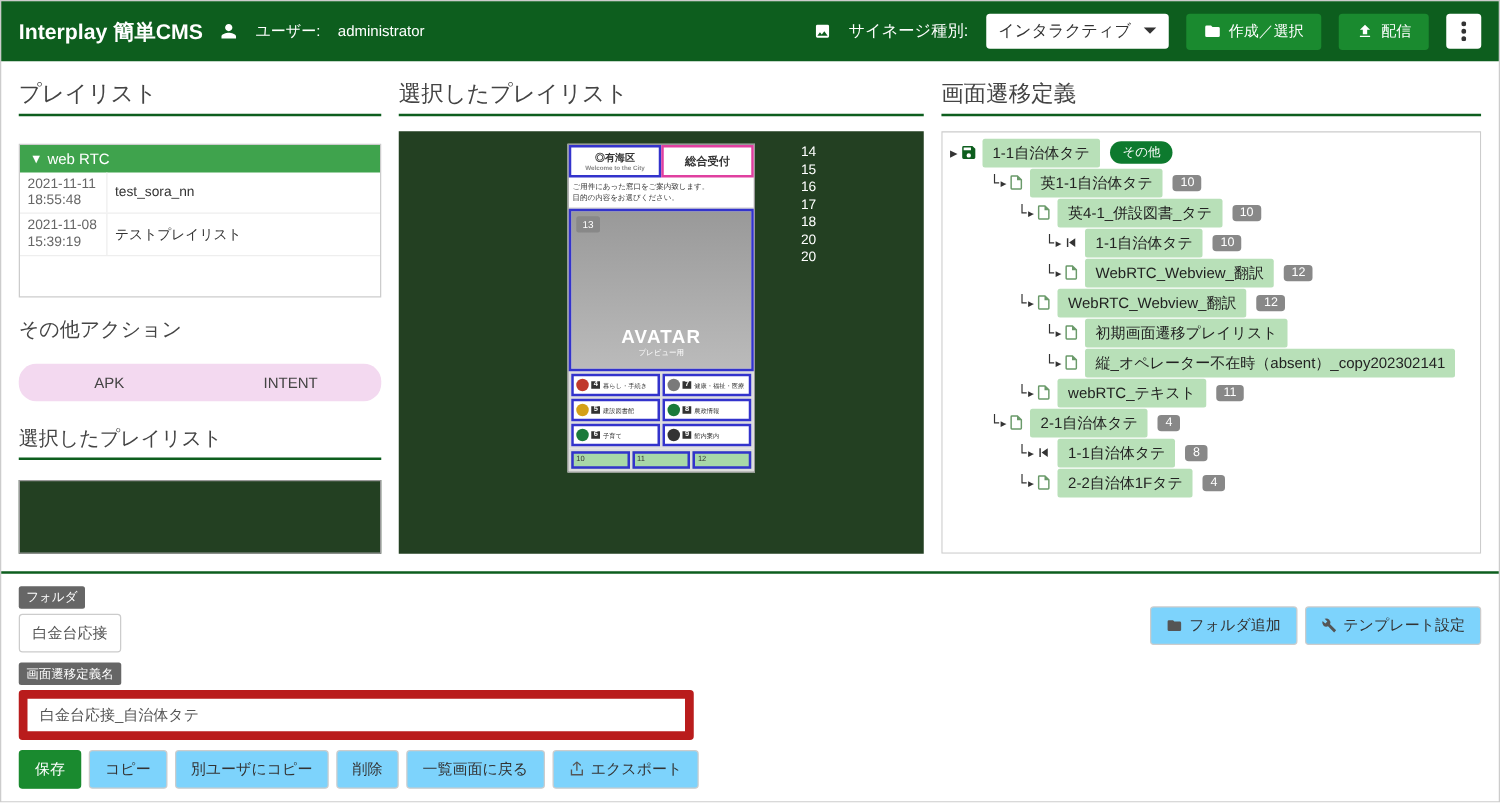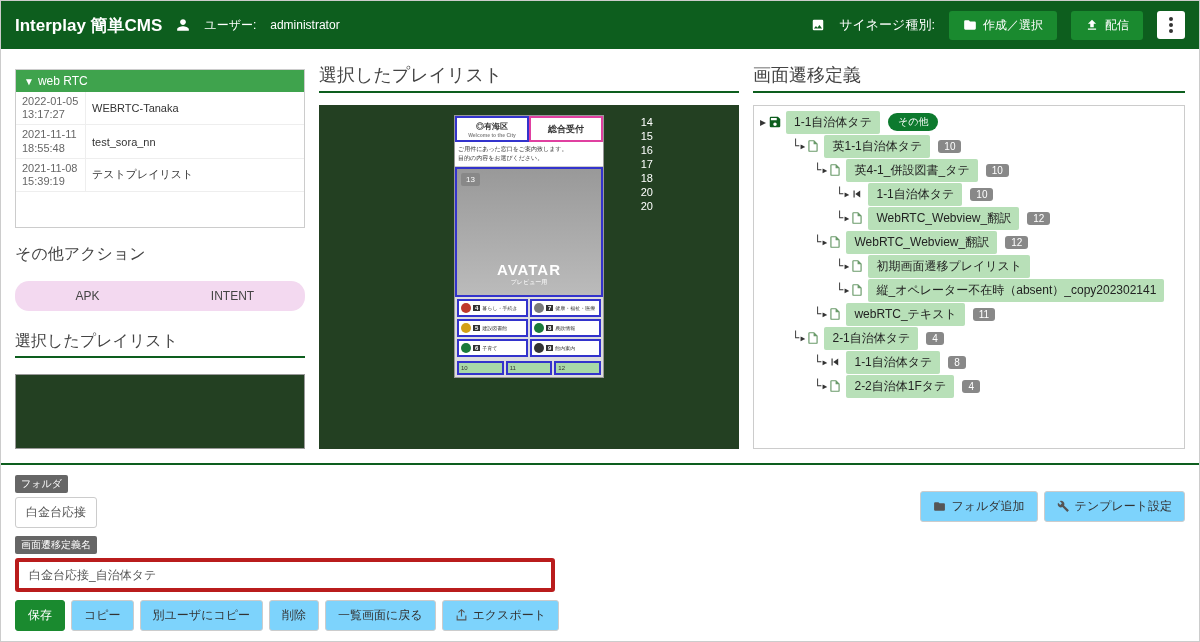--- a/index.html
+++ b/index.html
@@ -68,21 +68,21 @@
 .tree-badge{background:#888;color:#fff;font-size:10px;padding:1px 6px;border-radius:3px;margin-left:8px}
 .tree-badge.green{background:#0d7a2e;border-radius:10px;padding:2px 10px}
 .arrow{width:10px;text-align:center;color:#333}
 .save-ic{fill:#0d5e1e}
 .doc-ic{fill:#6a9a6a}
 .rew-ic{fill:#333}
 .bottom{border-top:2px solid #0d5e1e;padding:10px 14px;display:flex;flex-direction:column;gap:8px}
 .flabel{background:#666;color:#fff;font-size:10px;padding:2px 6px;border-radius:2px}
 .fselect{flex:1;max-width:540px;border:1px solid #ccc;padding:6px 10px;border-radius:3px;font-size:12px;position:relative;color:#555}
 .fselect::after{content:"⌄";position:absolute;right:10px;top:4px;font-size:14px;color:#888}
-.finput{width:540px;border:4px solid #b91c1c;padding:6px 10px;border-radius:3px;font-size:12px;color:#555}
+.finput{width:540px;border:7px solid #b91c1c;padding:6px 10px;border-radius:3px;font-size:12px;color:#555}
 .fbtn{border:1px solid #ccc;background:#7dd3fc;padding:6px 12px;border-radius:3px;font-size:12px;display:flex;align-items:center;gap:5px}
 .fbtn svg{width:13px;height:13px;fill:#555}
 .fbtn.primary{background:#1a8a2f;color:#fff;border-color:#1a8a2f}
 .btn-row{display:flex;gap:6px;align-items:center}
 .col-stack{display:flex;flex-direction:column;gap:4px;align-items:flex-start}
 </style>
 </head>
 <body>
 
 <div class="app">
@@ -91,20 +91,21 @@
     <svg class="user-icon" viewBox="0 0 24 24">
         <path d="M12 12c2.7 0 5-2.3 5-5s-2.3-5-5-5-5 2.3-5 5 2.3 5 5 5zm0 2c-3.3 0-10 1.7-10 5v3h20v-3c0-3.3-6.7-5-10-5z"></path>
       </svg>
     <span class="user-label">ユーザー:</span>
     <span>administrator</span>
     <div class="header-spacer"></div>
     <svg class="img-icon" viewBox="0 0 24 24">
         <path d="M21 19V5a2 2 0 0 0-2-2H5a2 2 0 0 0-2 2v14a2 2 0 0 0 2 2h14a2 2 0 0 0 2-2zM8.5 13.5l2.5 3 3.5-4.5 4.5 6H5l3.5-4.5z"></path>
       </svg>
     <span class="sig-label">サイネージ種別:</span>
+    <div class="sig-select">インタラクティブ</div>
     <div class="hbtn">
       <svg viewBox="0 0 24 24">
           <path d="M10 4H4a2 2 0 0 0-2 2v12a2 2 0 0 0 2 2h16a2 2 0 0 0 2-2V8a2 2 0 0 0-2-2h-8l-2-2z"></path>
         </svg>
       <span>作成／選択</span>
     </div>
     <div class="hbtn">
       <svg viewBox="0 0 24 24">
           <path d="M9 16h6v-6h4l-7-7-7 7h4v6zm-4 2h14v2H5v-2z"></path>
         </svg>
@@ -114,27 +115,24 @@
       <svg viewBox="0 0 4 16">
           <circle cx="2" cy="2" r="2"></circle>
           <circle cx="2" cy="8" r="2"></circle>
           <circle cx="2" cy="14" r="2"></circle>
         </svg>
     </div>
   </div>
 
   <div class="body">
     <div class="left">
+      <div class="panel-title">プレイリスト</div>
       <div class="pl-box">
         <div class="pl-head">web RTC</div>
         <div id="pl-rows">
-            <div class="pl-row">
-              <div class="pl-date">2022-01-05<br>13:17:27</div>
-              <div class="pl-name">WEBRTC-Tanaka</div>
-            </div>
             <div class="pl-row">
               <div class="pl-date">2021-11-11<br>18:55:48</div>
               <div class="pl-name">test_sora_nn</div>
             </div>
             <div class="pl-row">
               <div class="pl-date">2021-11-08<br>15:39:19</div>
               <div class="pl-name">テストプレイリスト</div>
             </div>
           </div>
       </div>

